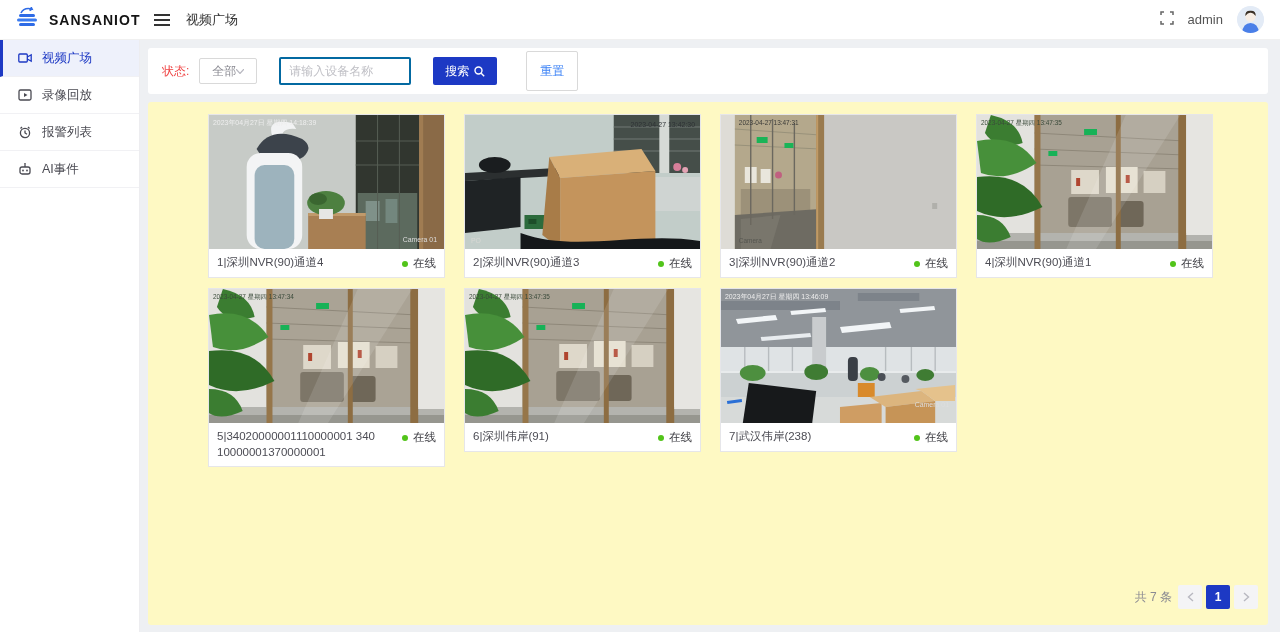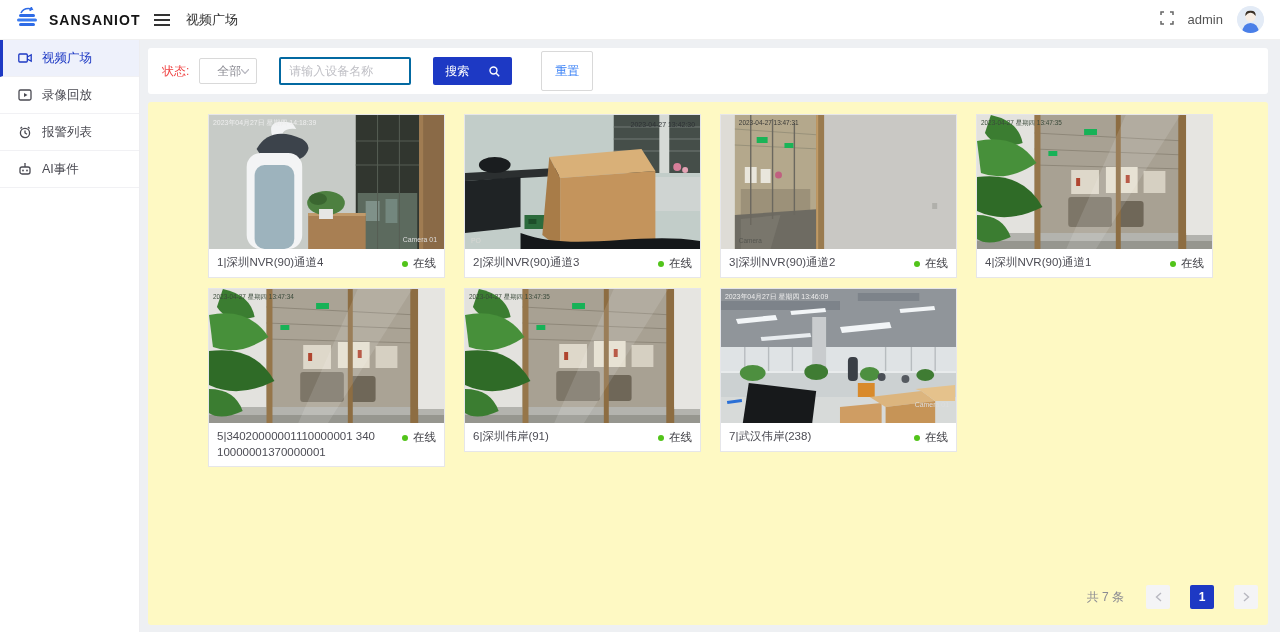--- a/index.html
+++ b/index.html
@@ -26,46 +26,46 @@
   .side-item svg { flex:none; }
   .side-item.active { background:#eef1fb; color:#1d39c4; border-left:3px solid #1d39c4; padding-left:15px; }
 
   
   .content { position:absolute; top:40px; left:140px; right:0; bottom:0; padding:8px 12px 7px 8px;
              display:flex; flex-direction:column; }
   .filter-panel { background:#fff; border-radius:3px; height:46px; display:flex; align-items:center;
                   padding:0 14px; gap:10px; flex:none; }
   .filter-label { font-size:12px; color:#ef4444; }
   .select { width:58px; height:26px; border:1px solid #d9d9d9; border-radius:2px; background:#fff;
-            display:flex; align-items:center; justify-content:flex-end; padding:0 7px;
+            display:flex; align-items:center; justify-content:center; padding:0 7px;
             font-size:12px; color:#8a8a92; cursor:pointer; }
   .search-input { width:132px; height:28px; border:2px solid #0369a1; border-radius:2px;
                   font-size:12px; padding:0 8px; color:#333; outline:none; margin-left:12px; }
   .search-input::placeholder { color:#c0c0c6; }
   .btn-search { margin-left:12px; height:28px; padding:0 12px; background:#1d39c4; color:#fff;
                 border:none; border-radius:2px; font-size:12px; display:flex; align-items:center;
-                gap:20px; cursor:pointer; }
+                gap:5px; cursor:pointer; }
   .btn-reset { margin-left:19px; height:40px; padding:0 13px; background:#fff; color:#3b82f6;
                border:1px solid #d9d9d9; border-radius:2px; font-size:12px; cursor:pointer; }
 
   .main-panel { background:#fef9c3; border-radius:3px; margin-top:8px; flex:1; position:relative;
                 overflow:hidden; }
   .cards { padding:12px 48px 0 60px; display:flex; flex-wrap:wrap; column-gap:19px; row-gap:10px;
            align-items:flex-start; }
   .card { width:237px; background:#fff; border:1px solid #e6e6e9; cursor:pointer; }
   .thumb { position:relative; width:235px; height:134px; background:#888; overflow:hidden; }
   .thumb svg { display:block; width:100%; height:100%; }
   .card-bar { display:flex; justify-content:space-between; align-items:flex-start; gap:6px;
               padding:6px 8px; min-height:26px; }
   .card-label { font-size:11.5px; color:#4c4c54; line-height:1.35; width:158px; word-break:break-all; }
   .card-status { display:flex; align-items:center; gap:5px; font-size:11.5px; color:#3b3b41; flex:none; padding-top:1px; }
   .dot { width:6px; height:6px; border-radius:50%; background:#52c41a; }
 
   
-  .pagination { position:absolute; right:10px; bottom:16px; display:flex; align-items:center; gap:20px; }
+  .pagination { position:absolute; right:10px; bottom:16px; display:flex; align-items:center; gap:4px; }
   .total-text { font-size:12px; color:#8a8a92; margin-right:2px; }
   .page-btn { width:24px; height:24px; border-radius:2px; background:#f4f4f6; display:flex;
               align-items:center; justify-content:center; cursor:pointer; }
   .page-num { width:24px; height:24px; border-radius:2px; background:#1d39c4; color:#fff;
               font-size:12px; font-weight:bold; display:flex; align-items:center; justify-content:center;
               cursor:pointer; }
 </style>
 </head>
 <body>
 

